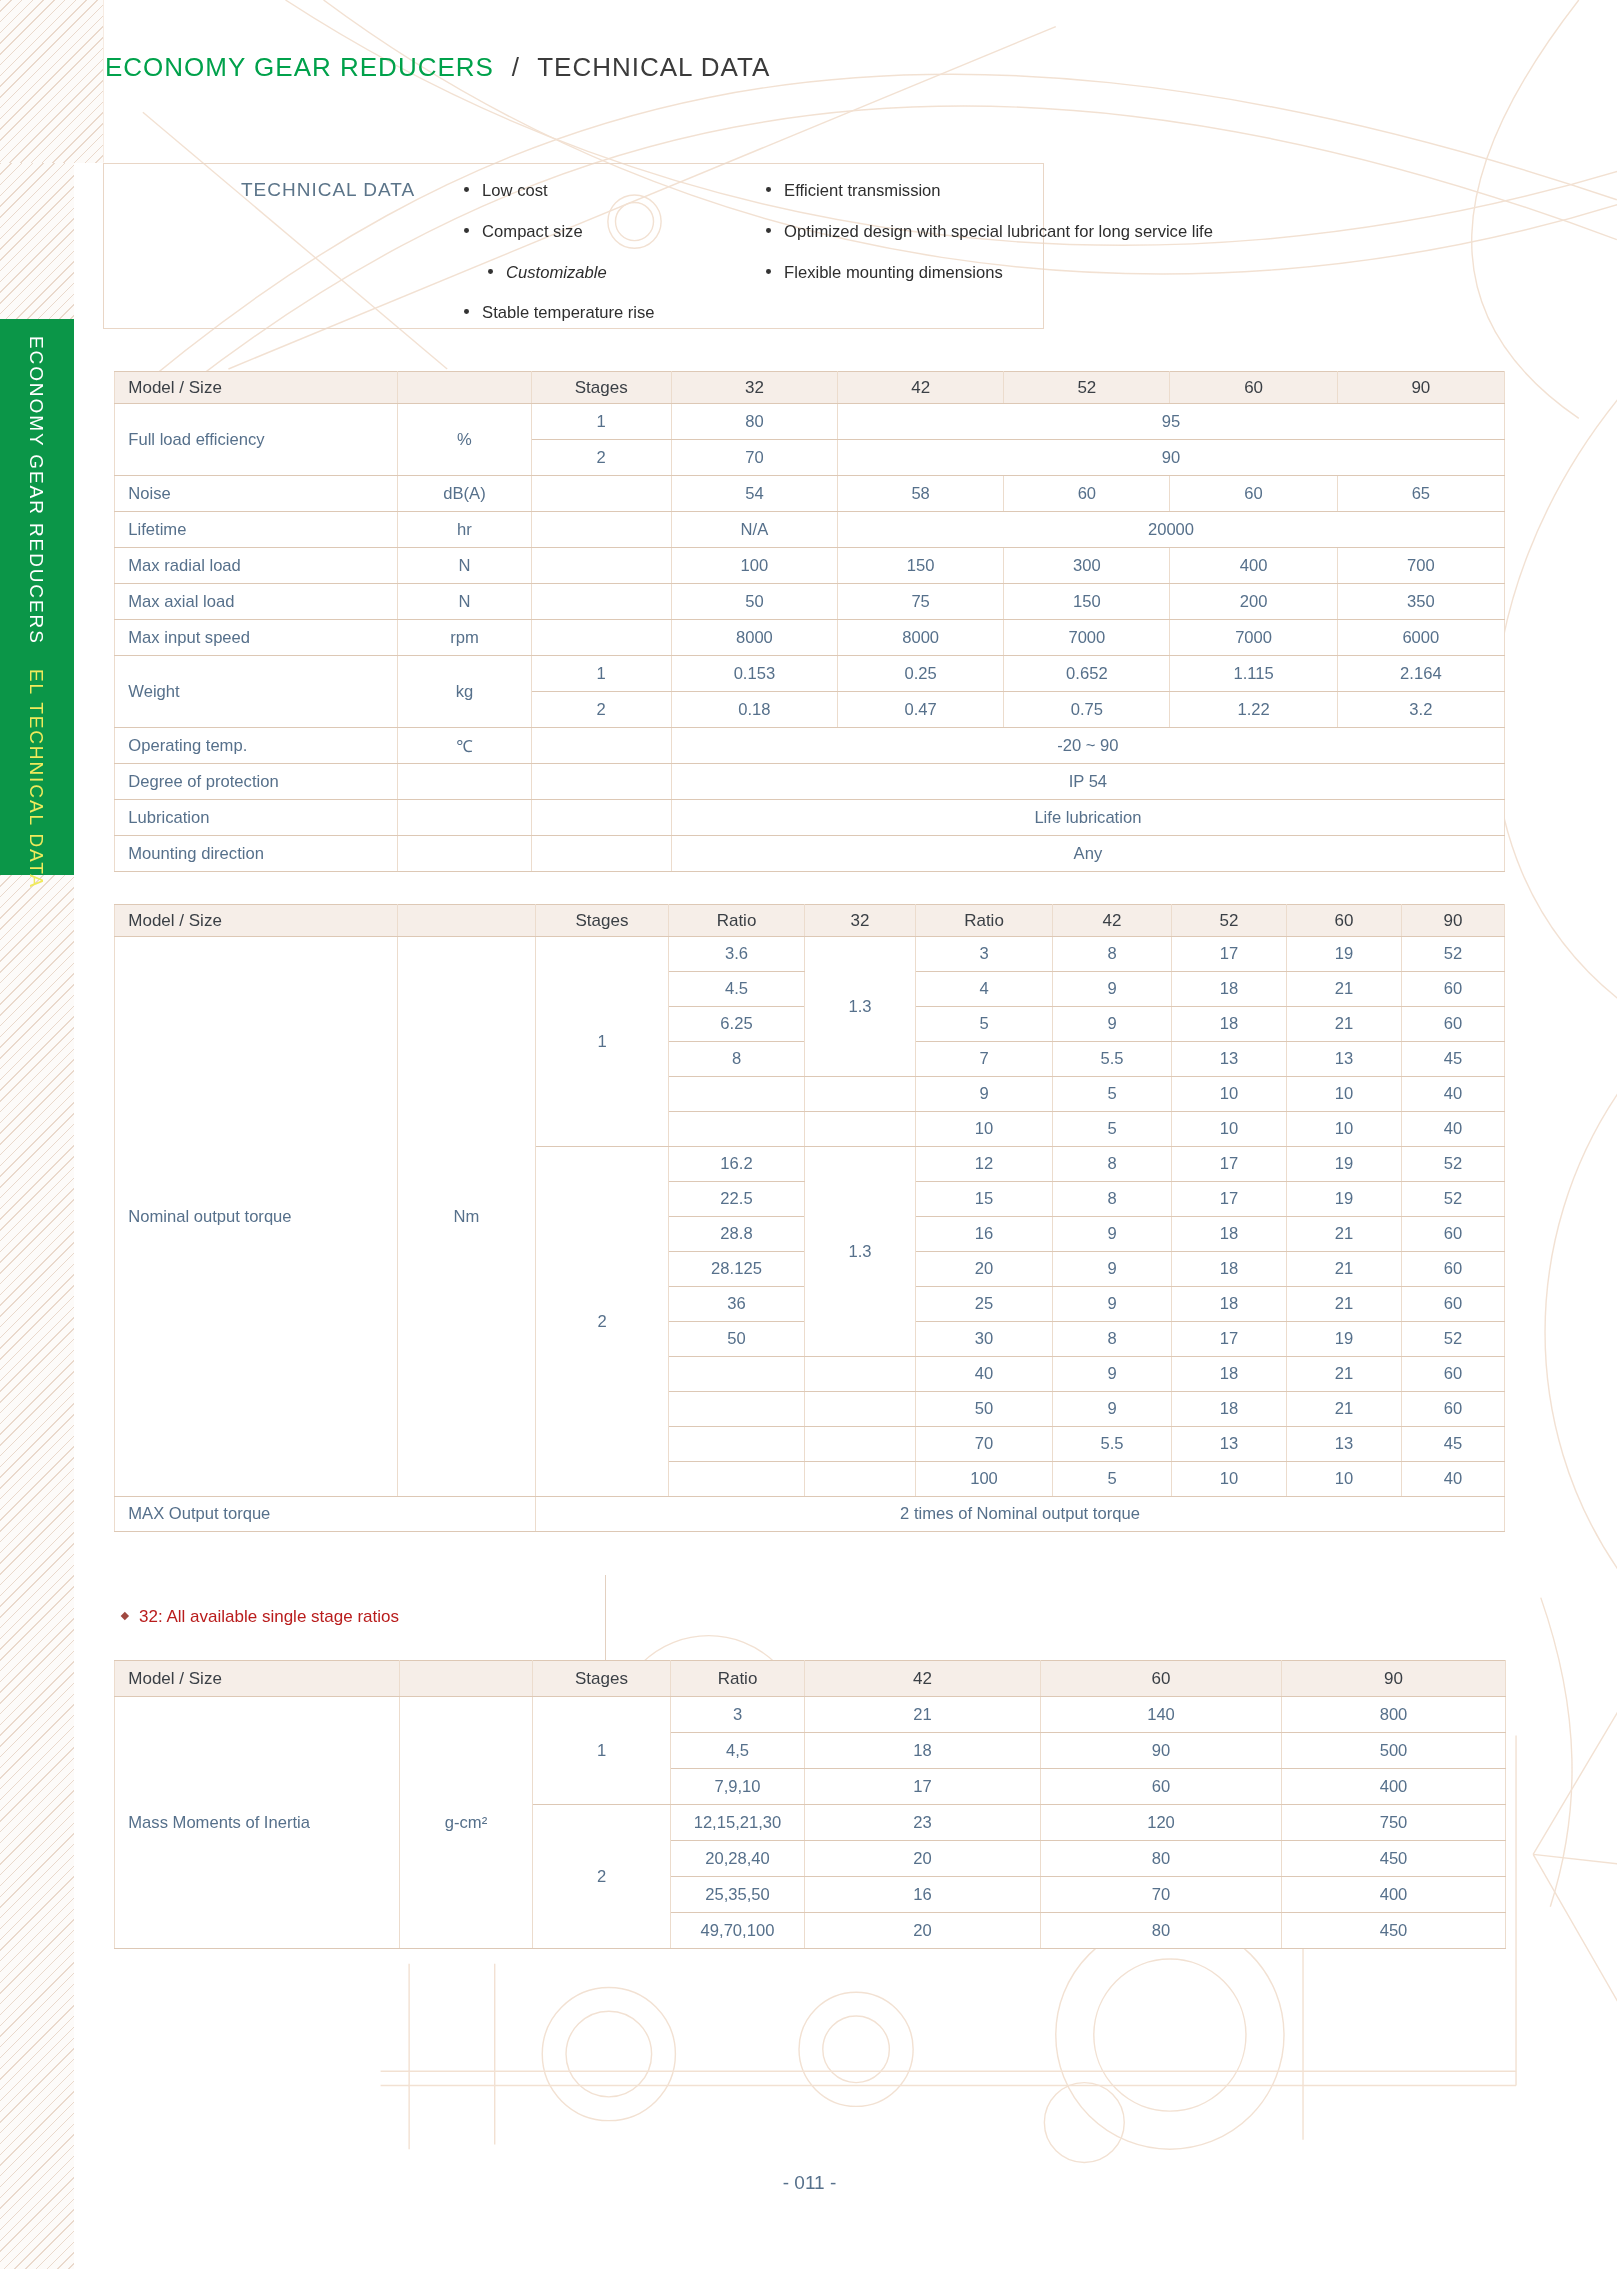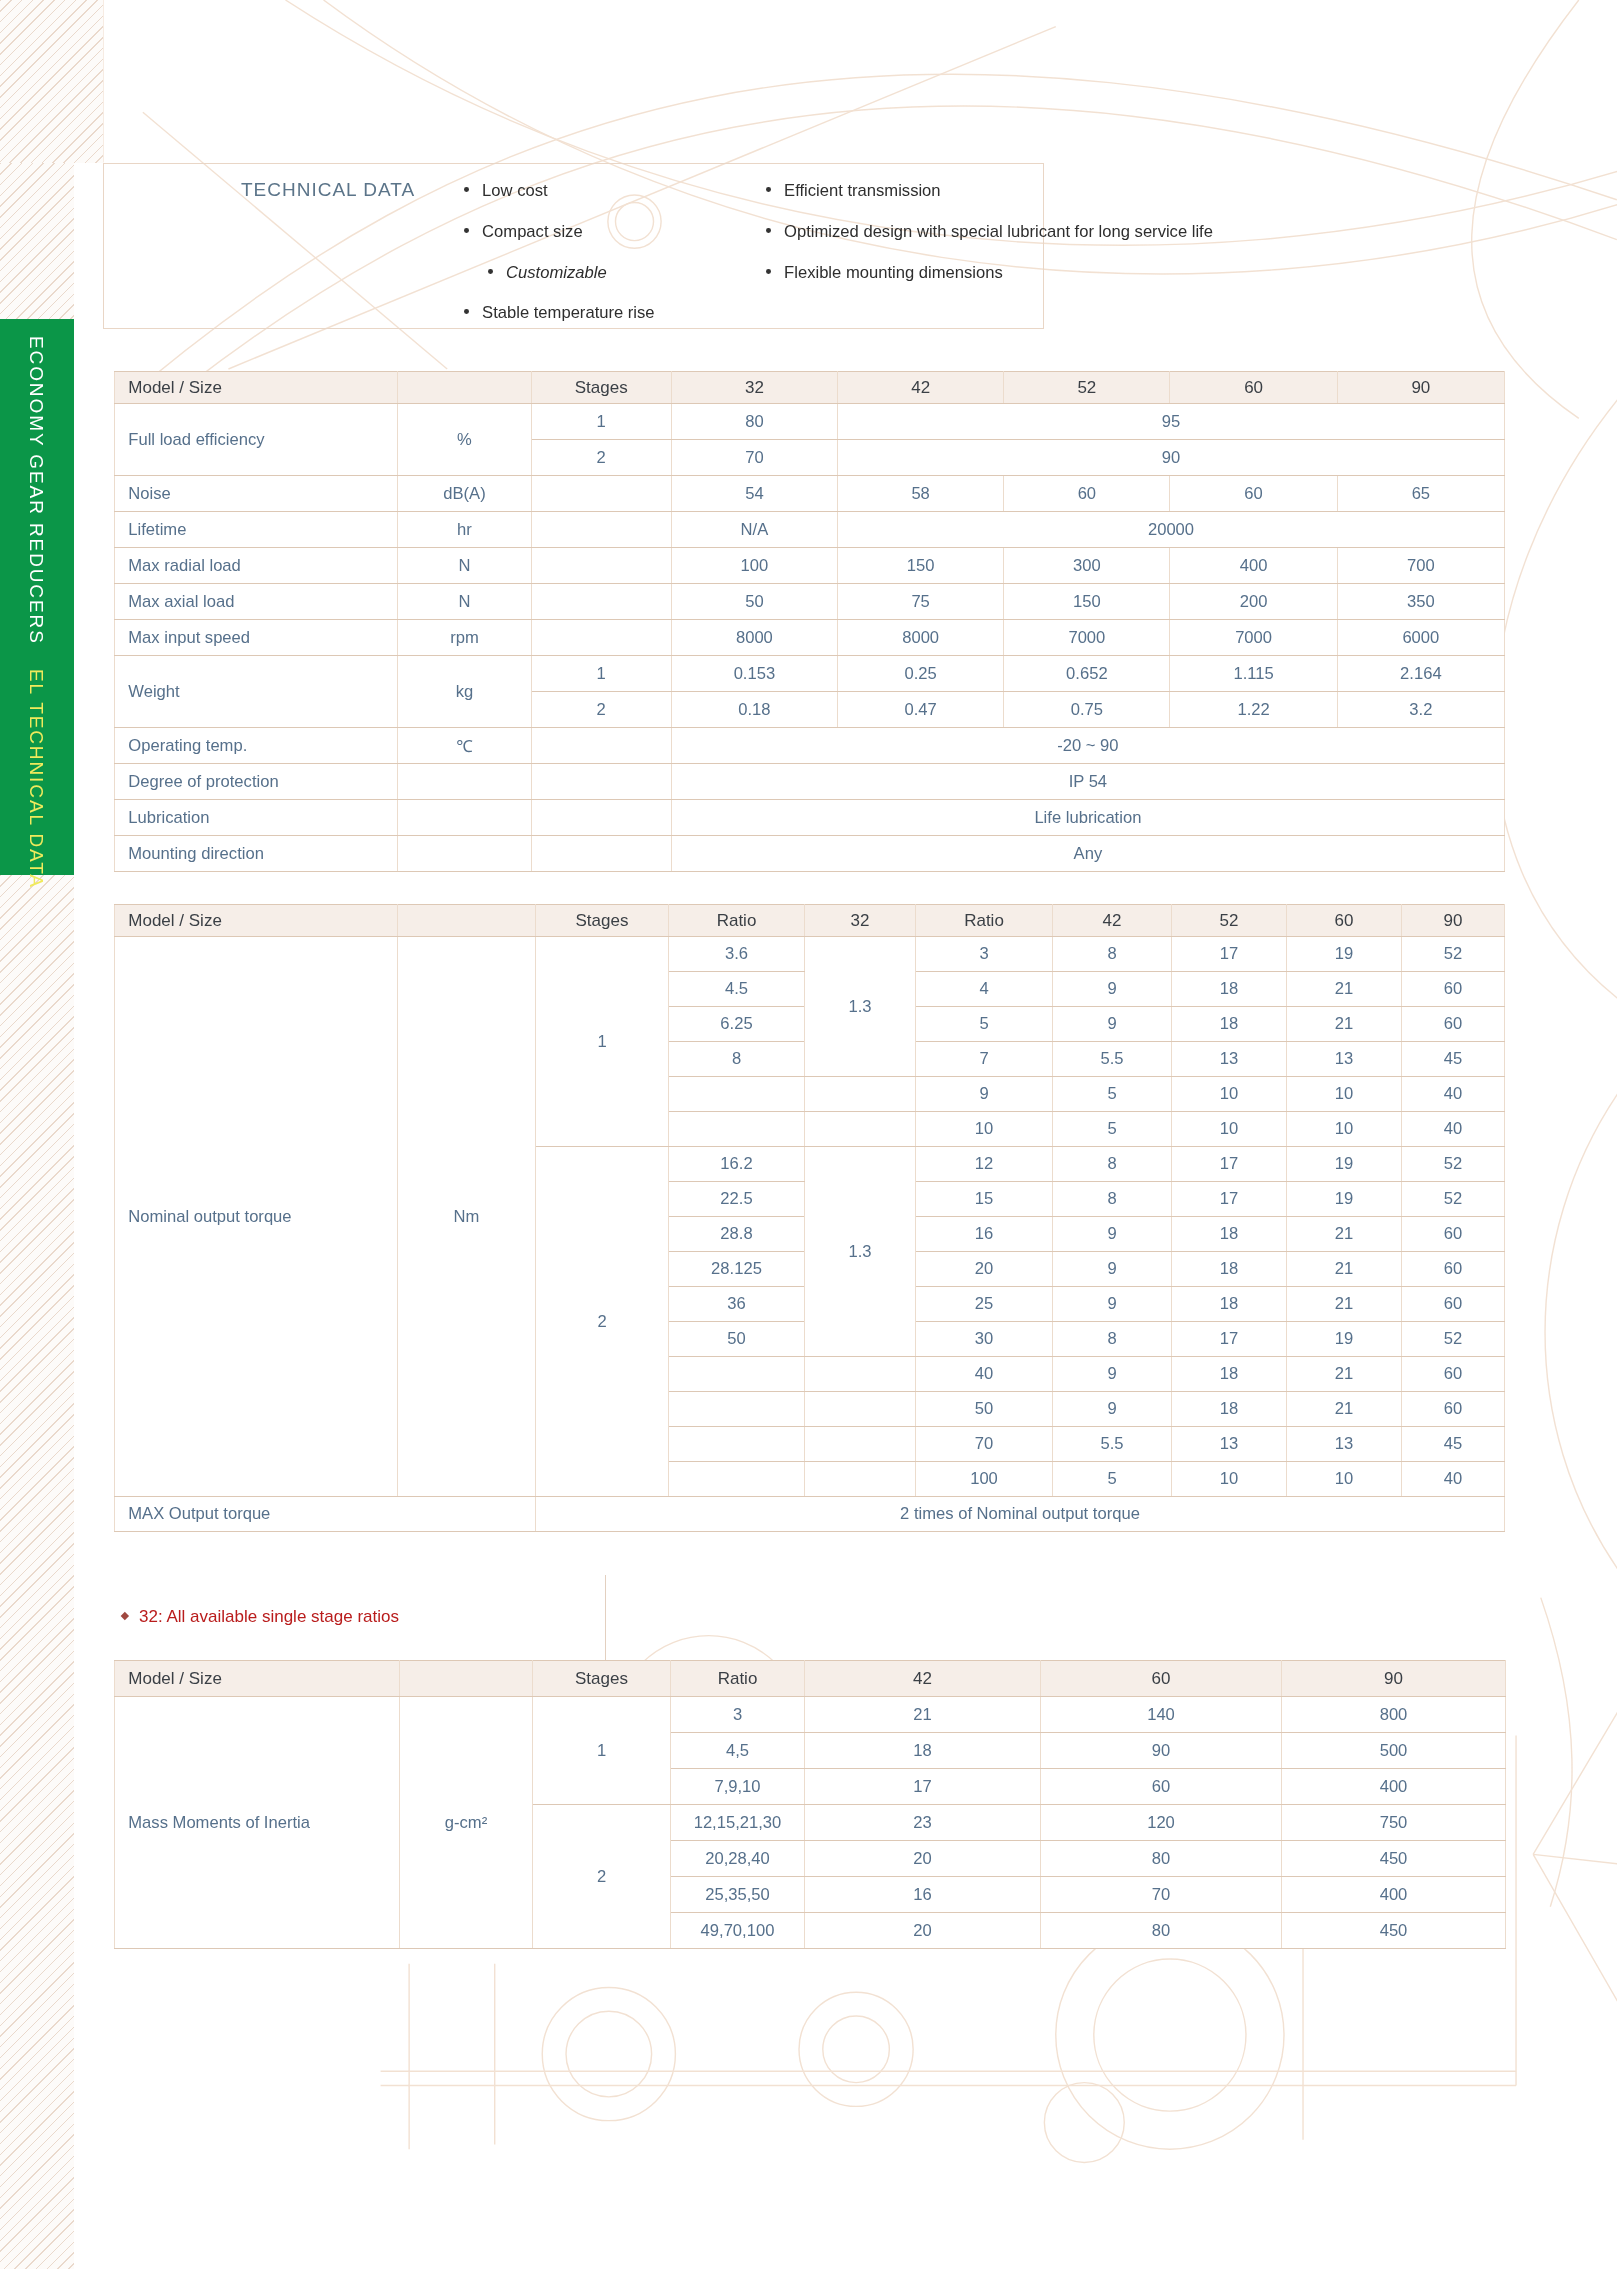--- a/index.html
+++ b/index.html
@@ -119,20 +119,25 @@
   </svg>
 
   <div class="hatch hatch-corner"></div>
   <div class="hatch hatch-top"></div>
   <div class="hatch hatch-bottom"></div>
   <div class="green-bar">
     <span class="v-text white">ECONOMY GEAR REDUCERS</span>
     <span class="v-text yellow">EL TECHNICAL DATA</span>
   </div>
 
+  <div class="page-title">
+    <span class="brand">ECONOMY GEAR REDUCERS</span>
+    <span class="sep">/</span>
+    <span class="sect">TECHNICAL DATA</span>
+  </div>
 
   <div class="intro-box"></div>
   <div class="logo-caption">TECHNICAL DATA</div>
 
   <div class="feature" style="left:464px; top:181px;"><span class="dot"></span><span>Low cost</span></div>
   <div class="feature" style="left:464px; top:222px;"><span class="dot"></span><span>Compact size</span></div>
   <div class="feature" style="left:488px; top:263px;font-style:italic;"><span class="dot"></span><span>Customizable</span></div>
   <div class="feature" style="left:464px; top:303px;"><span class="dot"></span><span>Stable temperature rise</span></div>
   <div class="feature" style="left:766px; top:181px;"><span class="dot"></span><span>Efficient transmission</span></div>
   <div class="feature" style="left:766px; top:222px;"><span class="dot"></span><span>Optimized design with special lubricant for long service life</span></div>
@@ -510,14 +515,15 @@
         </tr>
         <tr>
           <td>49,70,100</td>
           <td>20</td>
           <td>80</td>
           <td>450</td>
         </tr>
       </tbody>
   </table>
 
+  <div class="page-number">- 011 -</div>
 </div>
 
 
 </body></html>

